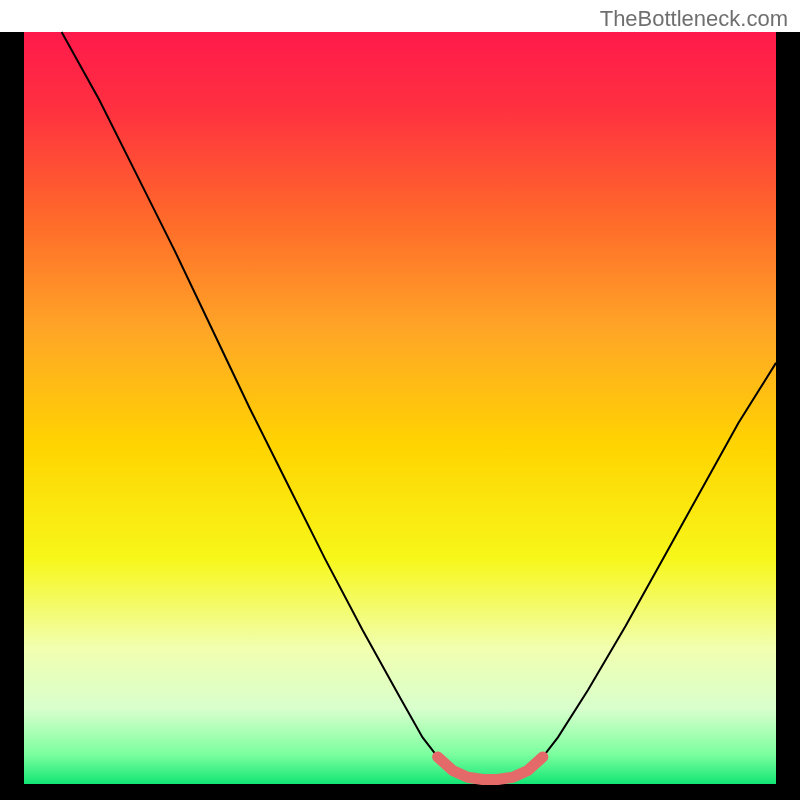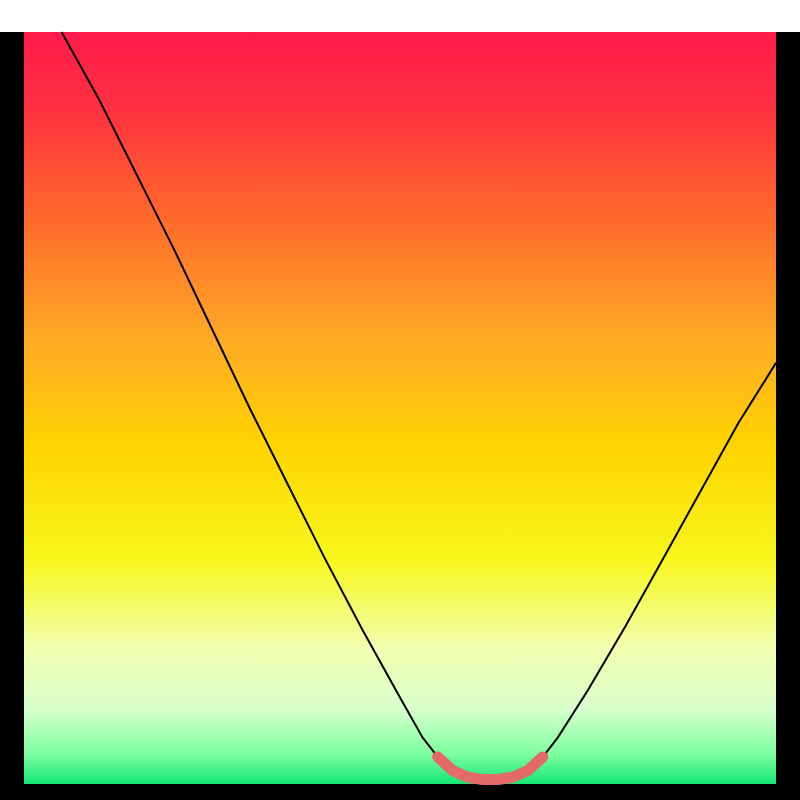--- a/index.html
+++ b/index.html
@@ -45,13 +45,14 @@
           <stop offset="96%" stop-color="#7dff9f"></stop>
           <stop offset="100%" stop-color="#12e674"></stop>
         </linearGradient>
       </defs>
       <rect x="0" y="0" width="800" height="800" fill="#000"></rect>
       <rect x="0" y="0" width="800" height="32" fill="#fff"></rect>
       <rect x="24" y="32" width="752" height="752" fill="url(#bg-grad)"></rect>
       <path d="M61.60 32.00 L99.20 99.68 L136.80 174.88 L174.40 250.08 L212.00 329.04 L249.60 408.00 L287.20 483.20 L324.80 558.40 L362.40 629.84 L400.00 697.52 L422.56 737.38 L437.60 756.93 L452.64 770.46 L467.68 777.23 L482.72 779.49 L497.76 779.49 L512.80 777.23 L527.84 770.46 L542.88 756.93 L557.92 737.38 L588.00 690.00 L625.60 626.08 L663.20 558.40 L700.80 490.72 L738.40 423.04 L776.00 362.88" fill="none" stroke="#000000" stroke-width="2"></path>
       <path d="M437.60 756.93 L452.64 770.46 L467.68 777.23 L482.72 779.49 L497.76 779.49 L512.80 777.23 L527.84 770.46 L542.88 756.93" fill="none" stroke="#e46a6a" stroke-width="11" stroke-linecap="round" stroke-linejoin="round"></path>
     </svg>
+  <div class="watermark">TheBottleneck.com</div>
 </div>
 
 </body></html>

